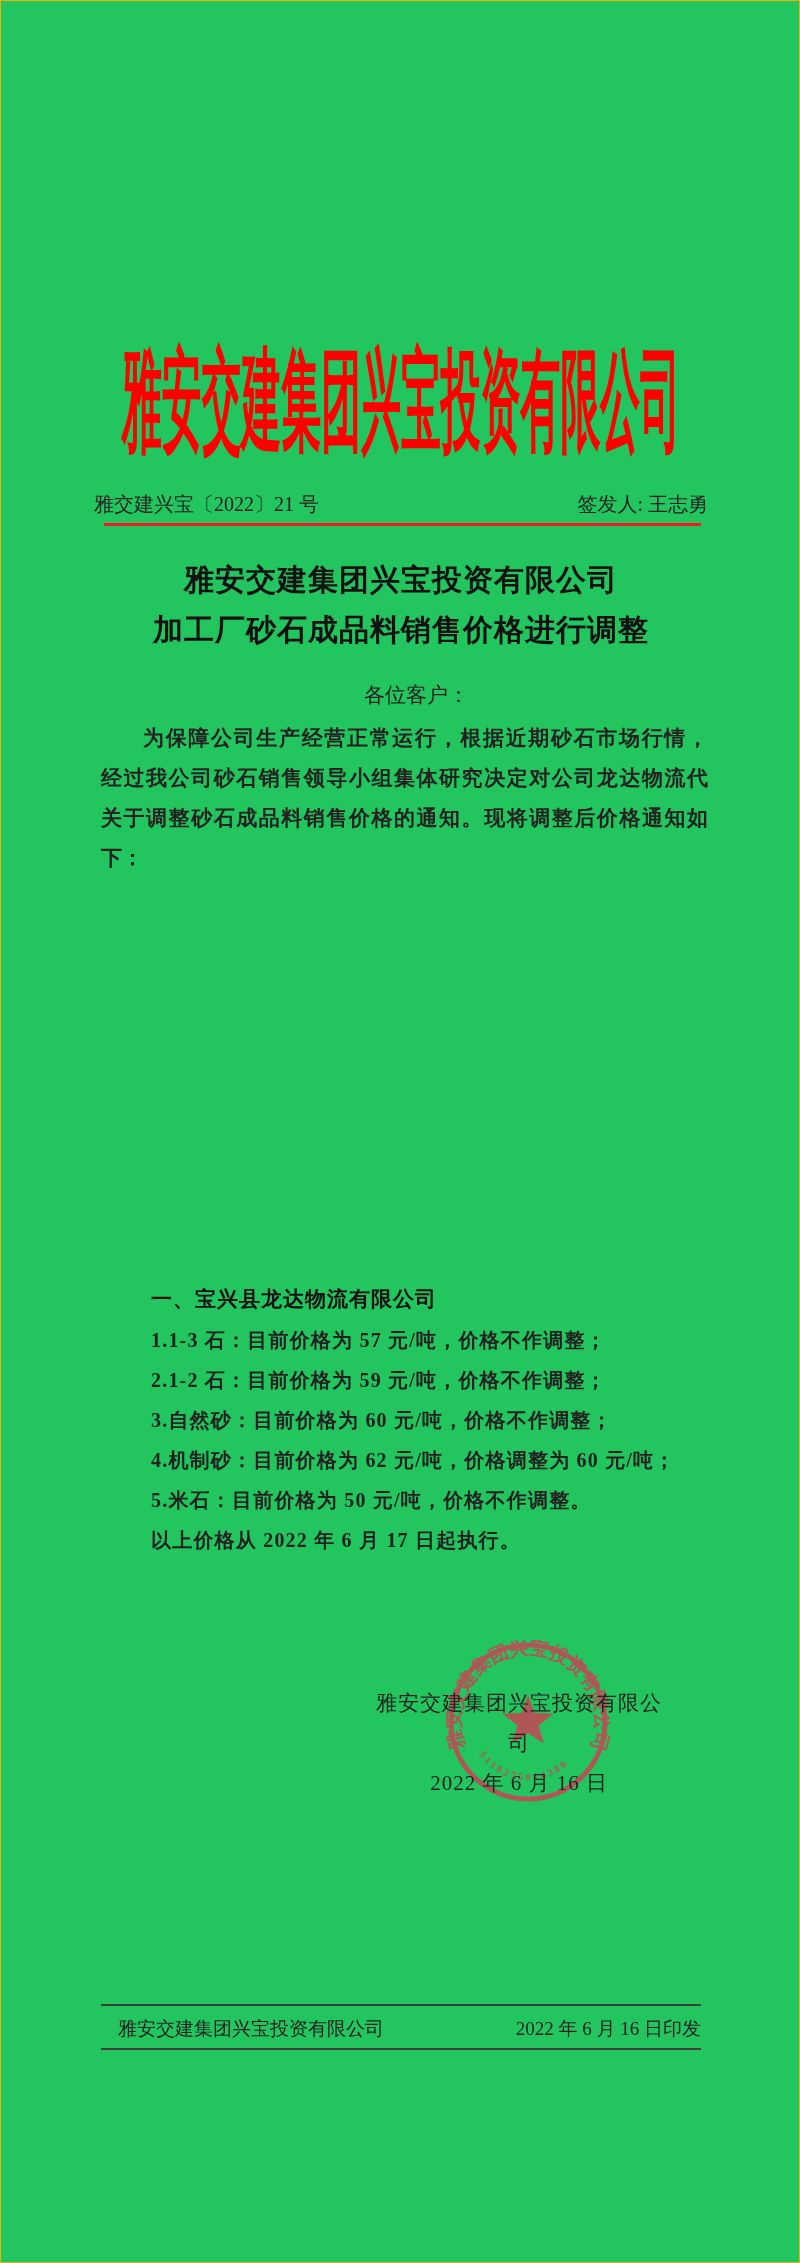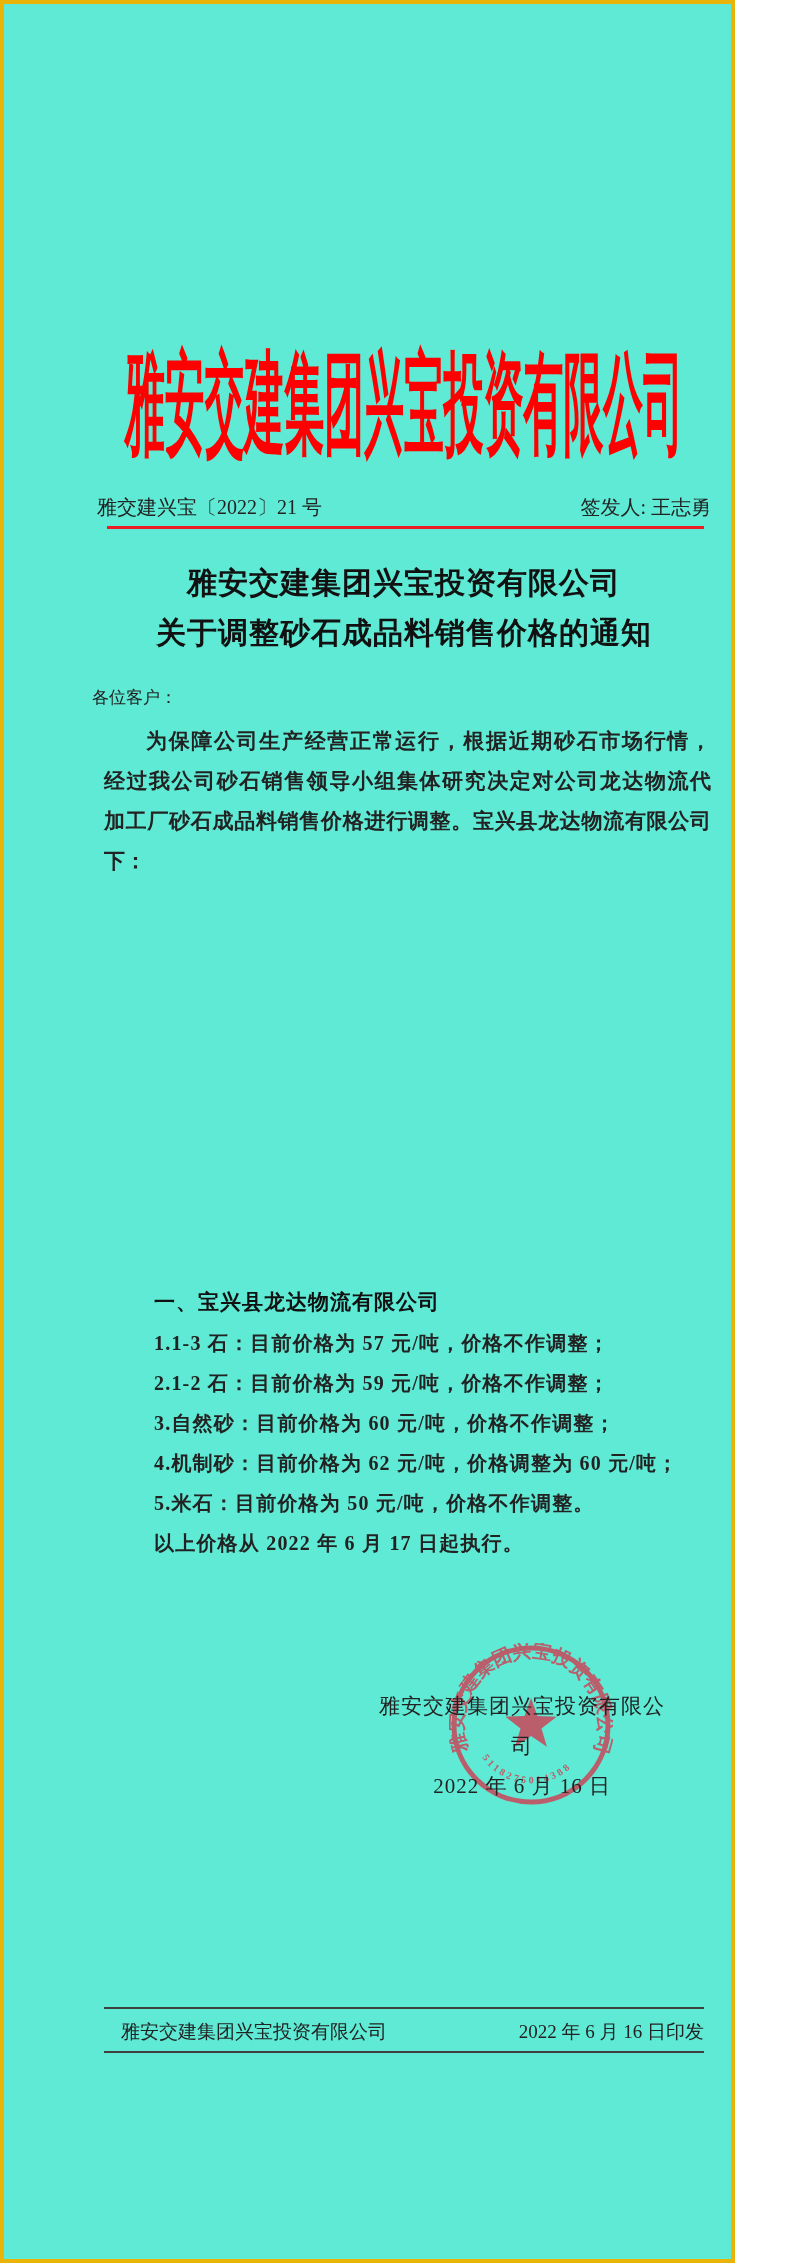--- a/index.html
+++ b/index.html
@@ -1,21 +1,21 @@
 <!DOCTYPE html>
 <html><head>
 <meta charset="utf-8">
 <style>
   html, body { margin: 0; padding: 0; background: #ffffff; }
   .page {
     position: relative;
-    width: 735px;
+    width: 800px;
     height: 2263px;
-    background: #5eead4;
-    border: 4px solid #eab308;
+    background: #22c55e;
+    border: 1px solid #eab308;
     box-sizing: border-box;
     overflow: hidden;
     font-family: "Liberation Serif", "DejaVu Serif", serif;
     color: #1f1f1f;
   }
   
   .masthead-svg { position: absolute; top: 333px; left: 50px; }
   
   .docno-row {
     position: absolute; top: 490px; left: 93px; width: 614px;
@@ -27,22 +27,22 @@
     background: #ed1c24;
   }
   
   .notice-title {
     position: absolute; top: 554px; left: 0; width: 800px;
     text-align: center; font-size: 30px; font-weight: bold;
     line-height: 50px; color: #111; letter-spacing: 1px;
   }
   
   .salutation {
-    position: absolute; top: 680px; left: 88px; width: 607px;
-    font-size: 17px; line-height: 28px;
+    position: absolute; top: 680px; left: 112px; width: 607px;
+    font-size: 21px; line-height: 28px; text-align: center;
   }
   .paragraph {
     position: absolute; top: 717px; left: 100px; width: 607px;
     font-size: 21px; line-height: 40px; color: #222;
   }
   .para-line { text-align: justify; text-align-last: justify; text-justify: inter-character; font-weight: bold; }
   .para-line.first { text-indent: 2em; }
   .para-line.last { text-align: left; text-align-last: left; }
   
   .price-heading {
@@ -84,29 +84,29 @@
 
   <div class="docno-row">
     <span>雅交建兴宝〔2022〕21 号</span>
     <span>签发人: 王志勇</span>
   </div>
 
   <div class="red-rule"></div>
 
   <div class="notice-title">
     <div>雅安交建集团兴宝投资有限公司</div>
-    <div>关于调整砂石成品料销售价格的通知</div>
+    <div>加工厂砂石成品料销售价格进行调整</div>
   </div>
 
   <div class="salutation">各位客户：</div>
 
   <div class="paragraph">
     <div class="para-line first">为保障公司生产经营正常运行，根据近期砂石市场行情，</div>
     <div class="para-line">经过我公司砂石销售领导小组集体研究决定对公司龙达物流代</div>
-    <div class="para-line">加工厂砂石成品料销售价格进行调整。宝兴县龙达物流有限公司</div>
+    <div class="para-line">关于调整砂石成品料销售价格的通知。现将调整后价格通知如</div>
     <div class="para-line last">下：</div>
   </div>
 
   <div class="price-heading">一、宝兴县龙达物流有限公司</div>
   <div class="price-items">
     <div>1.1-3 石：目前价格为 57 元/吨，价格不作调整；</div>
     <div>2.1-2 石：目前价格为 59 元/吨，价格不作调整；</div>
     <div>3.自然砂：目前价格为 60 元/吨，价格不作调整；</div>
     <div>4.机制砂：目前价格为 62 元/吨，价格调整为 60 元/吨；</div>
     <div>5.米石：目前价格为 50 元/吨，价格不作调整。</div>

